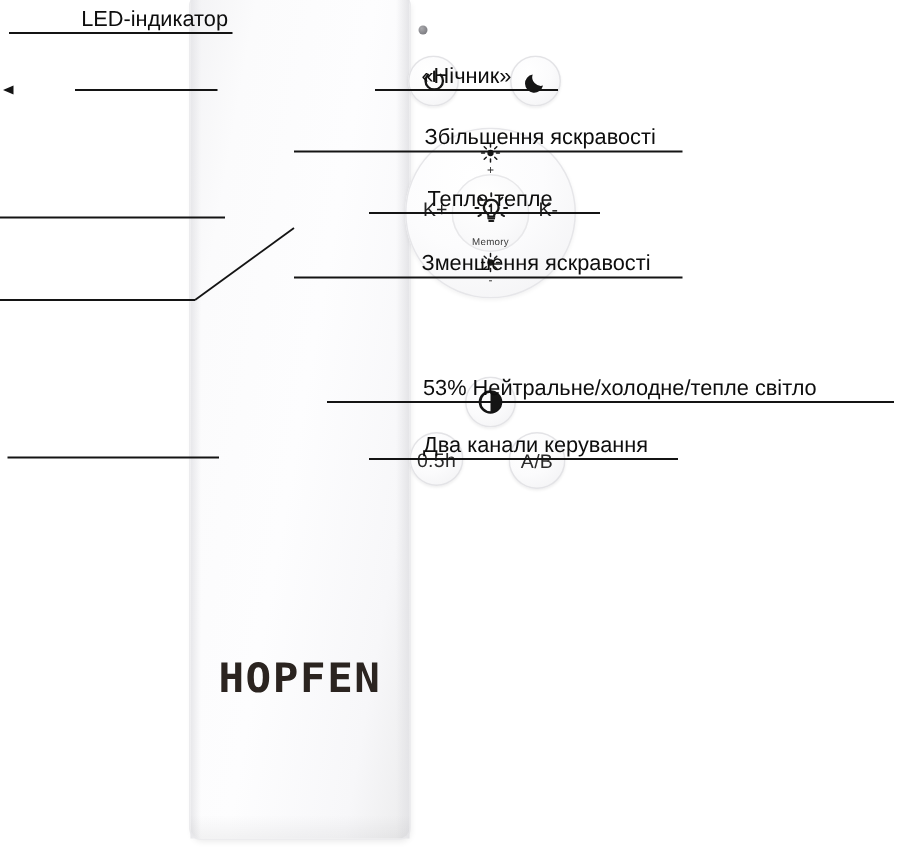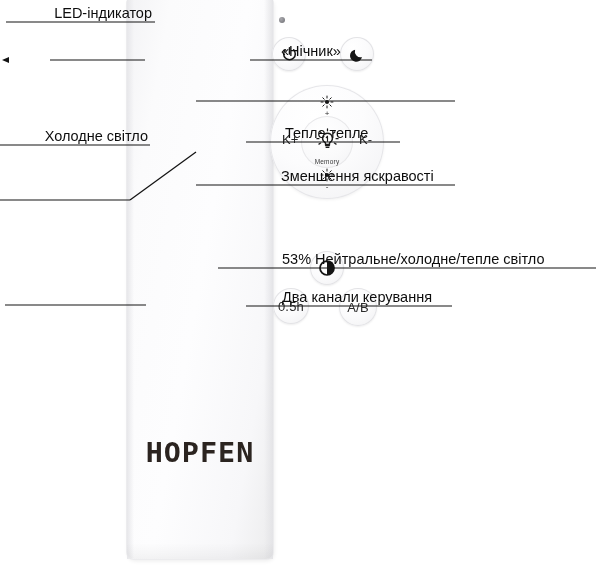--- a/index.html
+++ b/index.html
@@ -215,27 +215,27 @@
     </g>
     <g fill="#141414" stroke="none">
 
       <path d="M372 57 l-7 3 7 3 z" transform="translate(-363,0)"></path>
     </g>
   </svg>
 
   <div class="callout cl" style="left:6px;top:6px;width:146px;">
     <span>LED-індикатор</span>
   </div>
-  <div class="callout cl" style="left:0px;top:129px;width:148px;">
-    <span>Холодне світло</span>
-  </div>
 
   <div class="callout cr" style="left:281px;top:44px;">
     <span>«Нічник»</span>
   </div>
+  <div class="callout cr" style="left:283px;top:85px;">
+    <span>Збільшення яскравості</span>
+  </div>
   <div class="callout cr" style="left:285px;top:126px;">
     <span>Тепле тепле</span>
   </div>
   <div class="callout cr" style="left:281px;top:169px;">
     <span>Зменшення яскравості</span>
   </div>
   <div class="callout cr" style="left:282px;top:252px;">
     <span>53% Нейтральне/холодне/тепле світло</span>
   </div>
   <div class="callout cr" style="left:282px;top:290px;">

